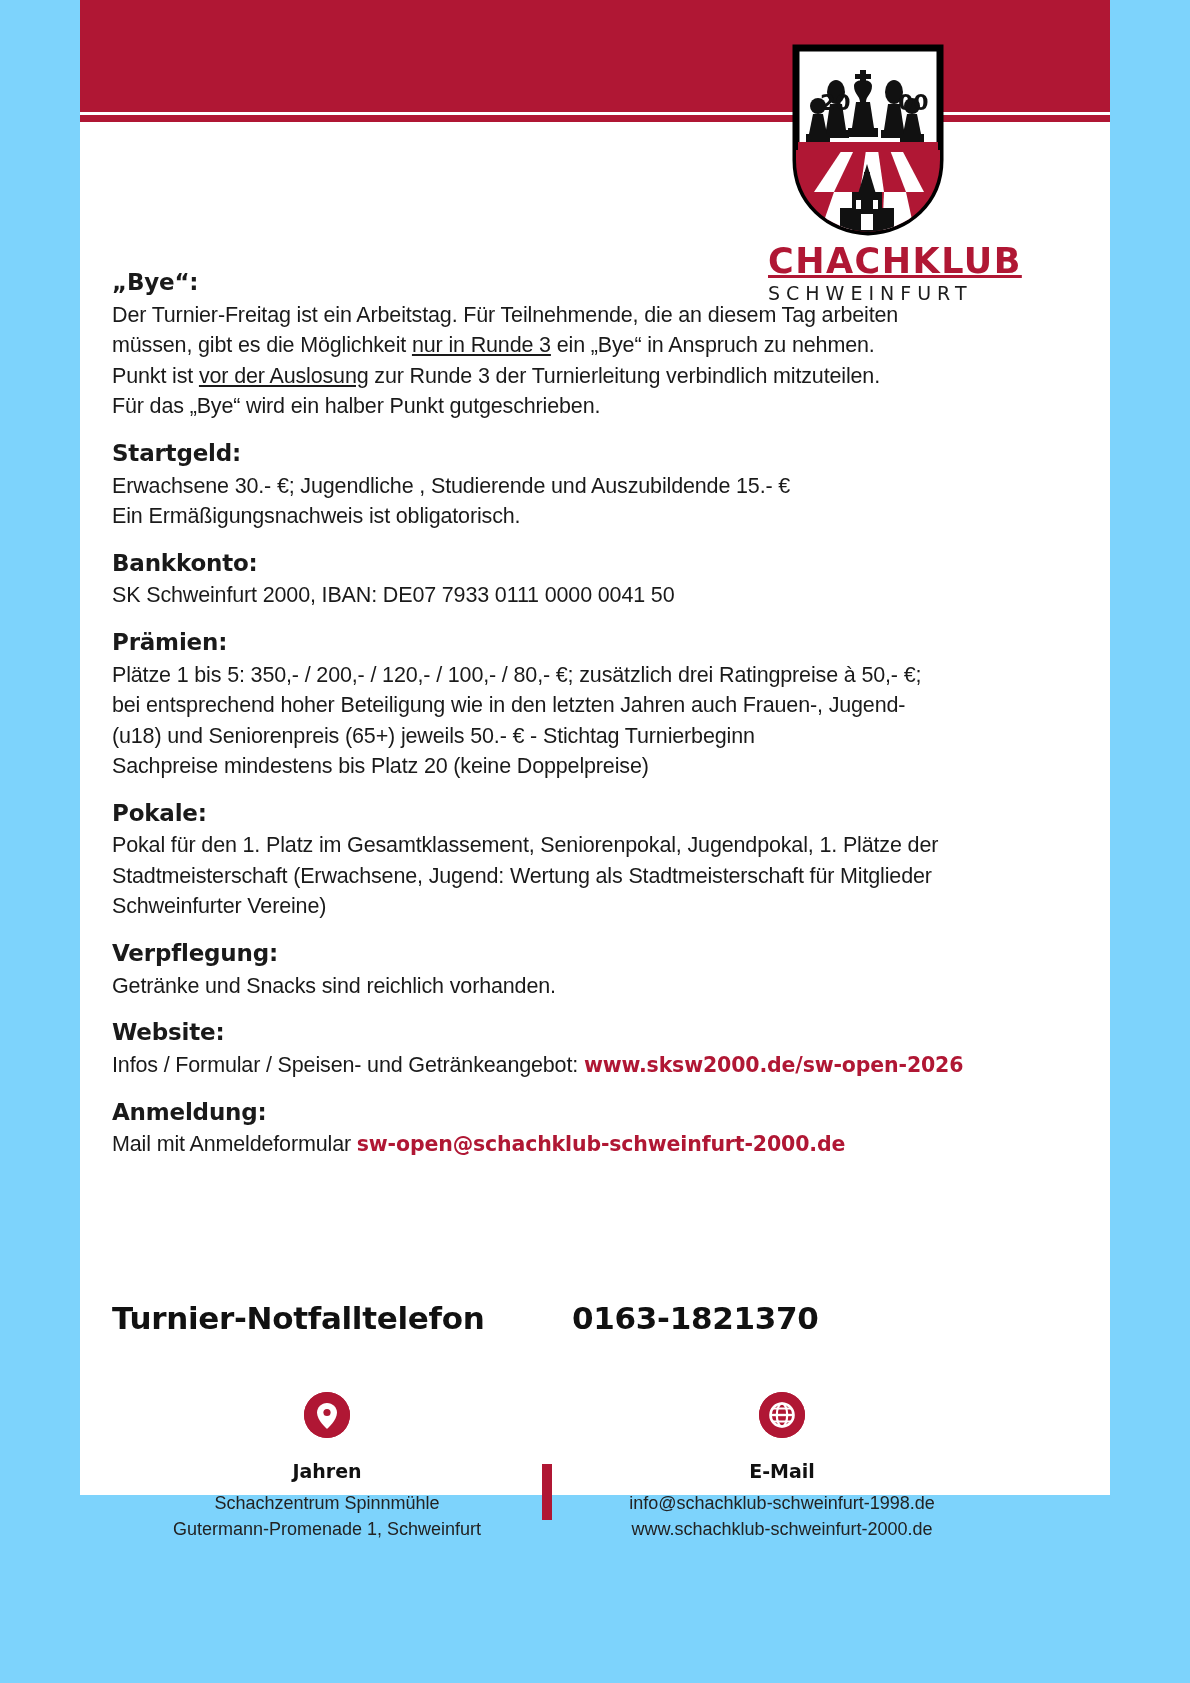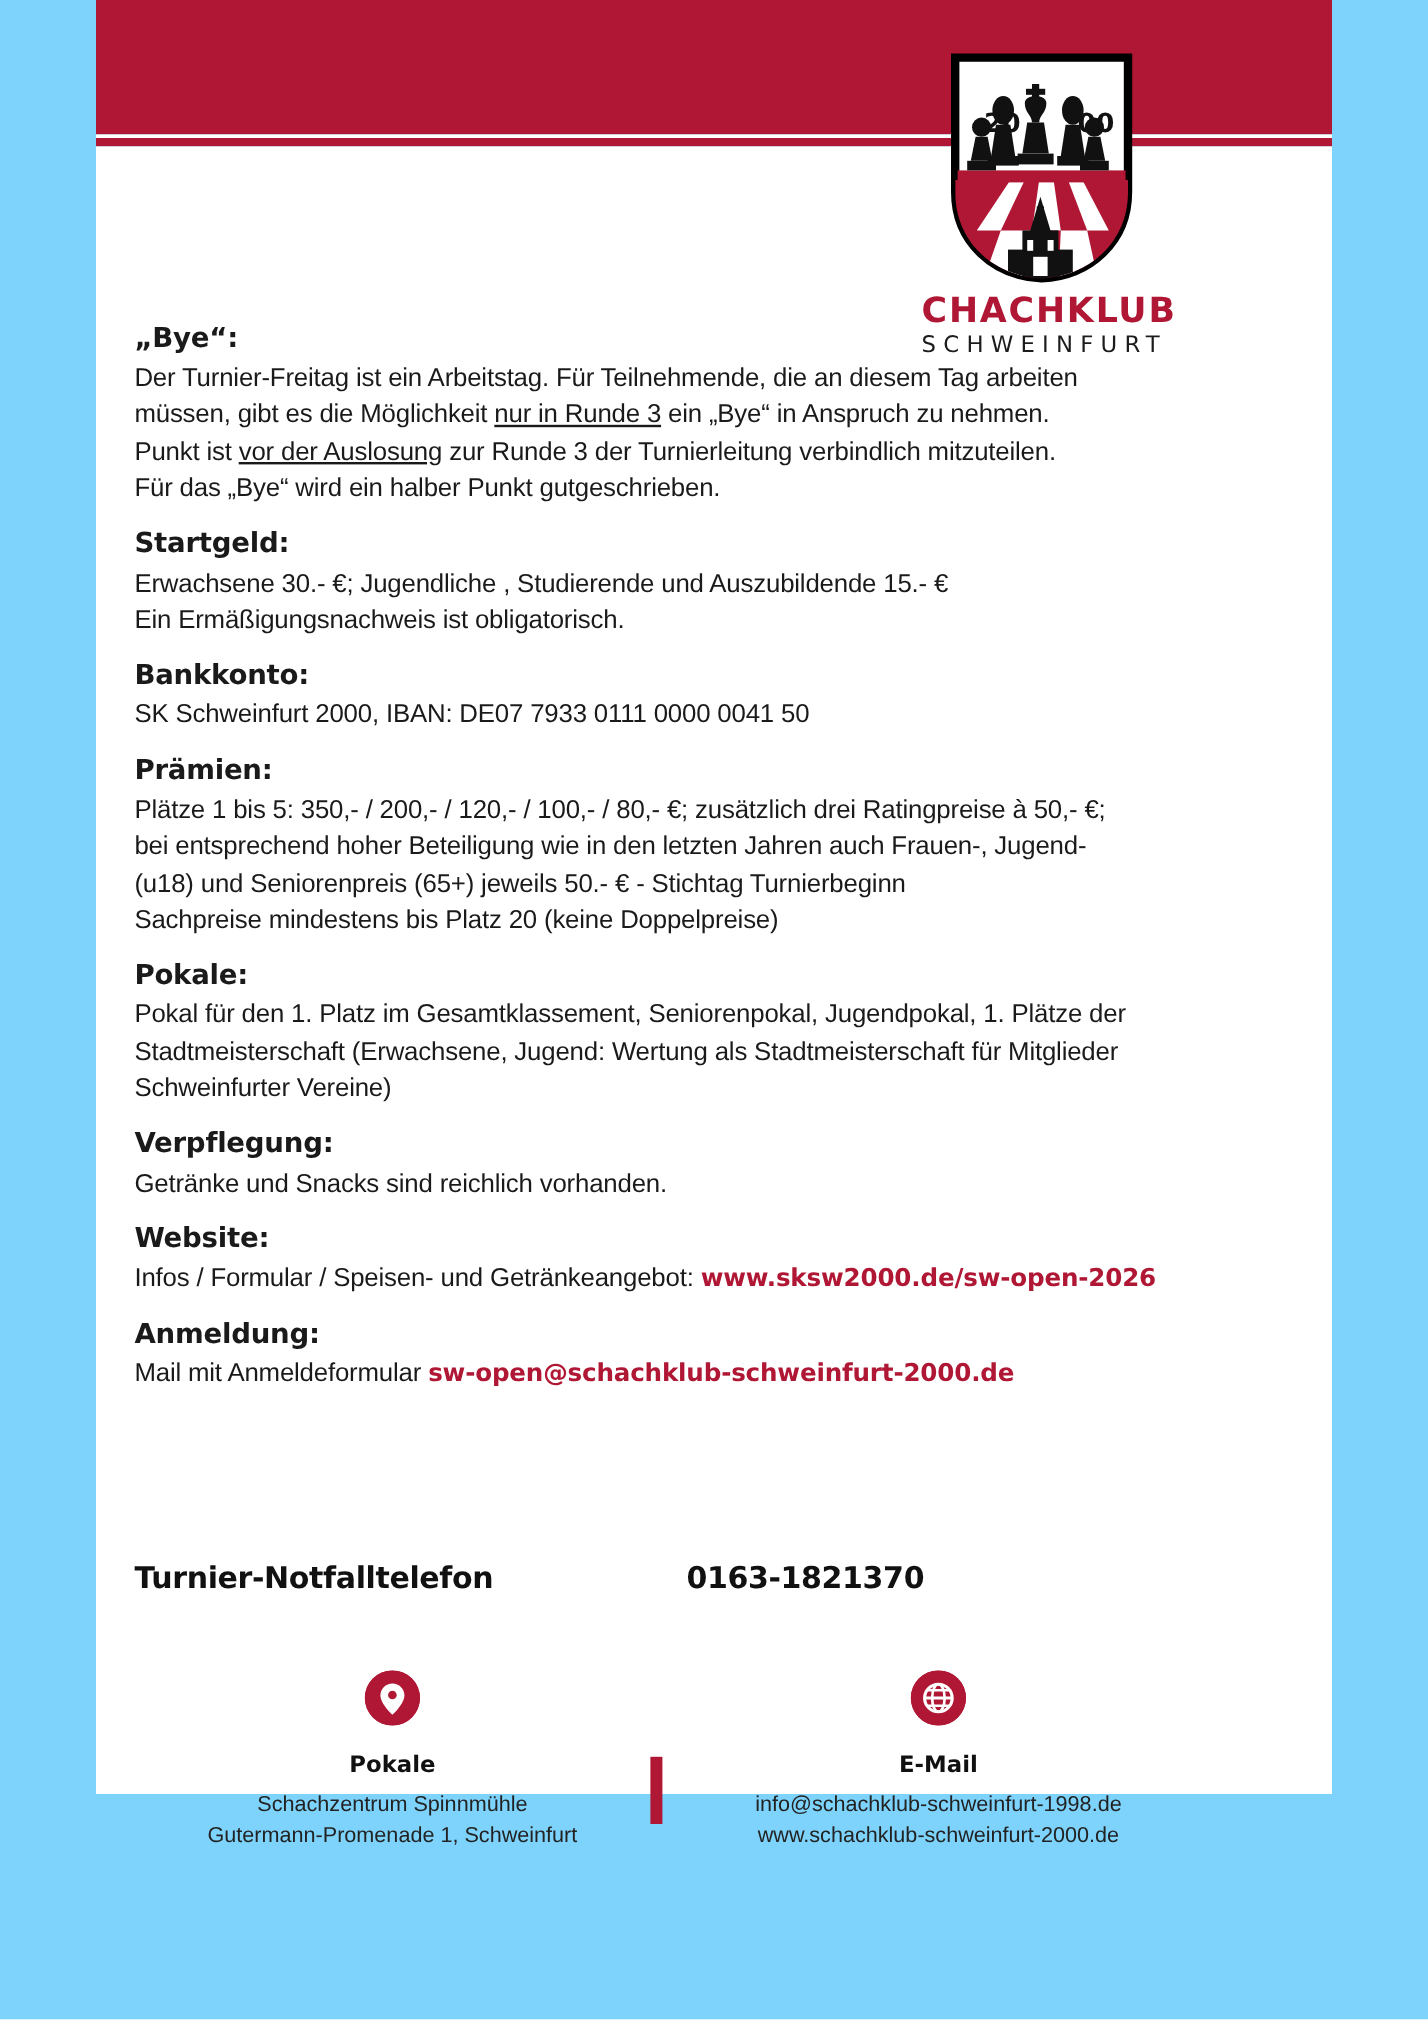--- a/index.html
+++ b/index.html
@@ -69,24 +69,25 @@
     height: 196px;
     margin: 0 auto;
   }
   .logo-text {
     margin-top: 6px;
     text-align: center;
   }
   .logo-name {
     font-family: "DejaVu Sans", sans-serif;
     font-weight: bold;
-    font-size: 29px;
+    font-size: 35px;
     letter-spacing: 1.5px;
     color: #b01734;
     line-height: 1;
+    text-decoration: underline;
   }
   .logo-city {
     font-family: "DejaVu Sans", sans-serif;
     font-weight: normal;
     font-size: 19px;
     letter-spacing: 6px;
     color: #1c1c1c;
     line-height: 1.3;
     margin-top: 2px;
   }
@@ -120,21 +121,21 @@
   .accent { color: #b01734; font-weight: bold; font-family: "DejaVu Sans", sans-serif; font-size: 20.5px; }
 
   
   .emergency {
     position: absolute;
     left: 112px;
     top: 1300px;
     width: 900px;
     font-family: "DejaVu Sans", sans-serif;
     font-weight: bold;
-    font-size: 25px;
+    font-size: 31px;
     color: #111;
     letter-spacing: -0.3px;
   }
   .emergency .label { display: inline-block; width: 460px; }
 
   
   .footer {
     position: absolute;
     left: 112px;
     top: 1392px;
@@ -314,21 +315,21 @@
 
   <div class="footer">
     <div class="fcol">
       <div class="ficon">
         <svg viewBox="0 0 46 46" width="46" height="46" xmlns="http://www.w3.org/2000/svg">
           <circle cx="23" cy="23" r="23" fill="#b01734"></circle>
           <path d="M23 11 C17.5 11 13 15.4 13 20.8 C13 28.2 23 37 23 37 C23 37 33 28.2 33 20.8 C33 15.4 28.5 11 23 11 Z" fill="#ffffff"></path>
           <circle cx="23" cy="20.5" r="3.6" fill="#b01734"></circle>
         </svg>
       </div>
-      <div class="ftitle">Pokale</div>
+      <div class="ftitle">Jahren</div>
       <div class="ftext">Schachzentrum Spinnmühle</div>
       <div class="ftext">Gutermann-Promenade 1, Schweinfurt</div>
     </div>
 
     <div class="divider"></div>
 
     <div class="fcol right">
       <div class="ficon">
         <svg viewBox="0 0 46 46" width="46" height="46" xmlns="http://www.w3.org/2000/svg">
           <circle cx="23" cy="23" r="23" fill="#b01734"></circle>

